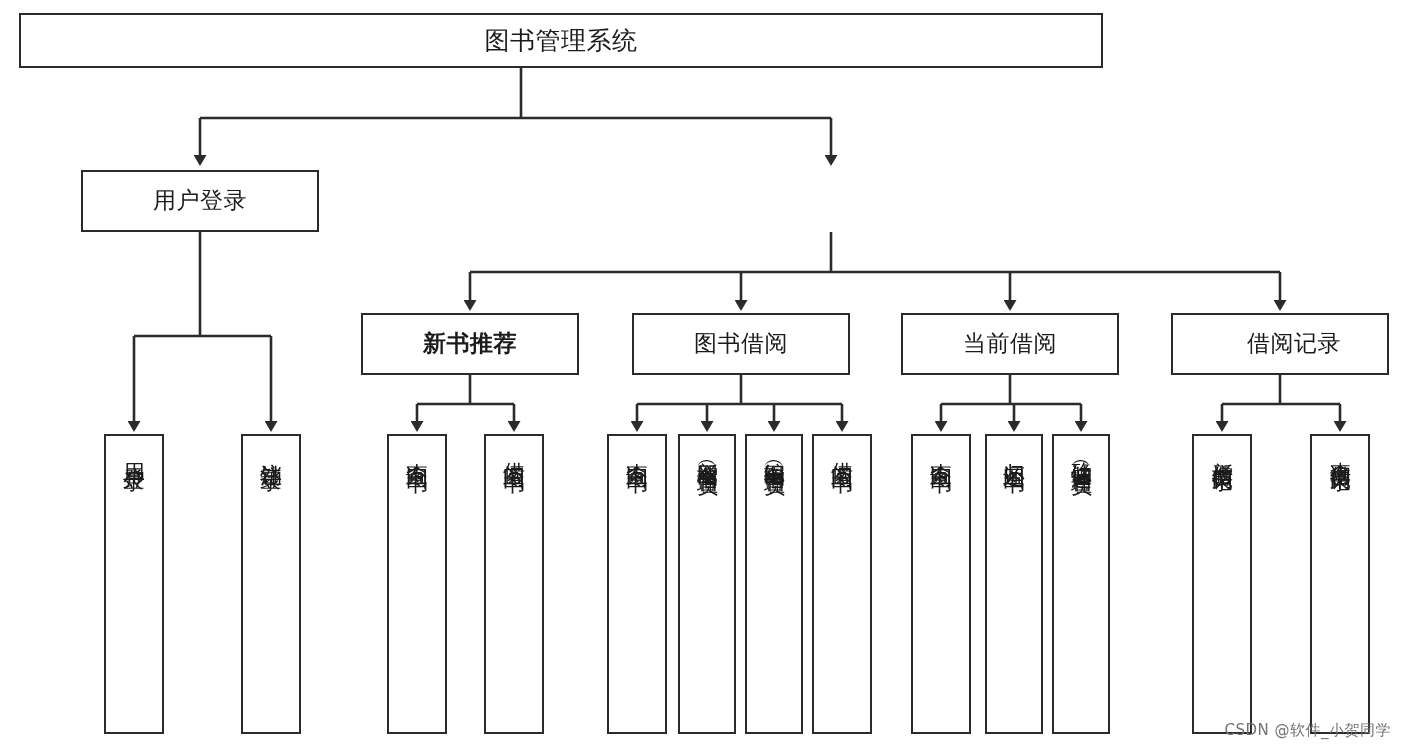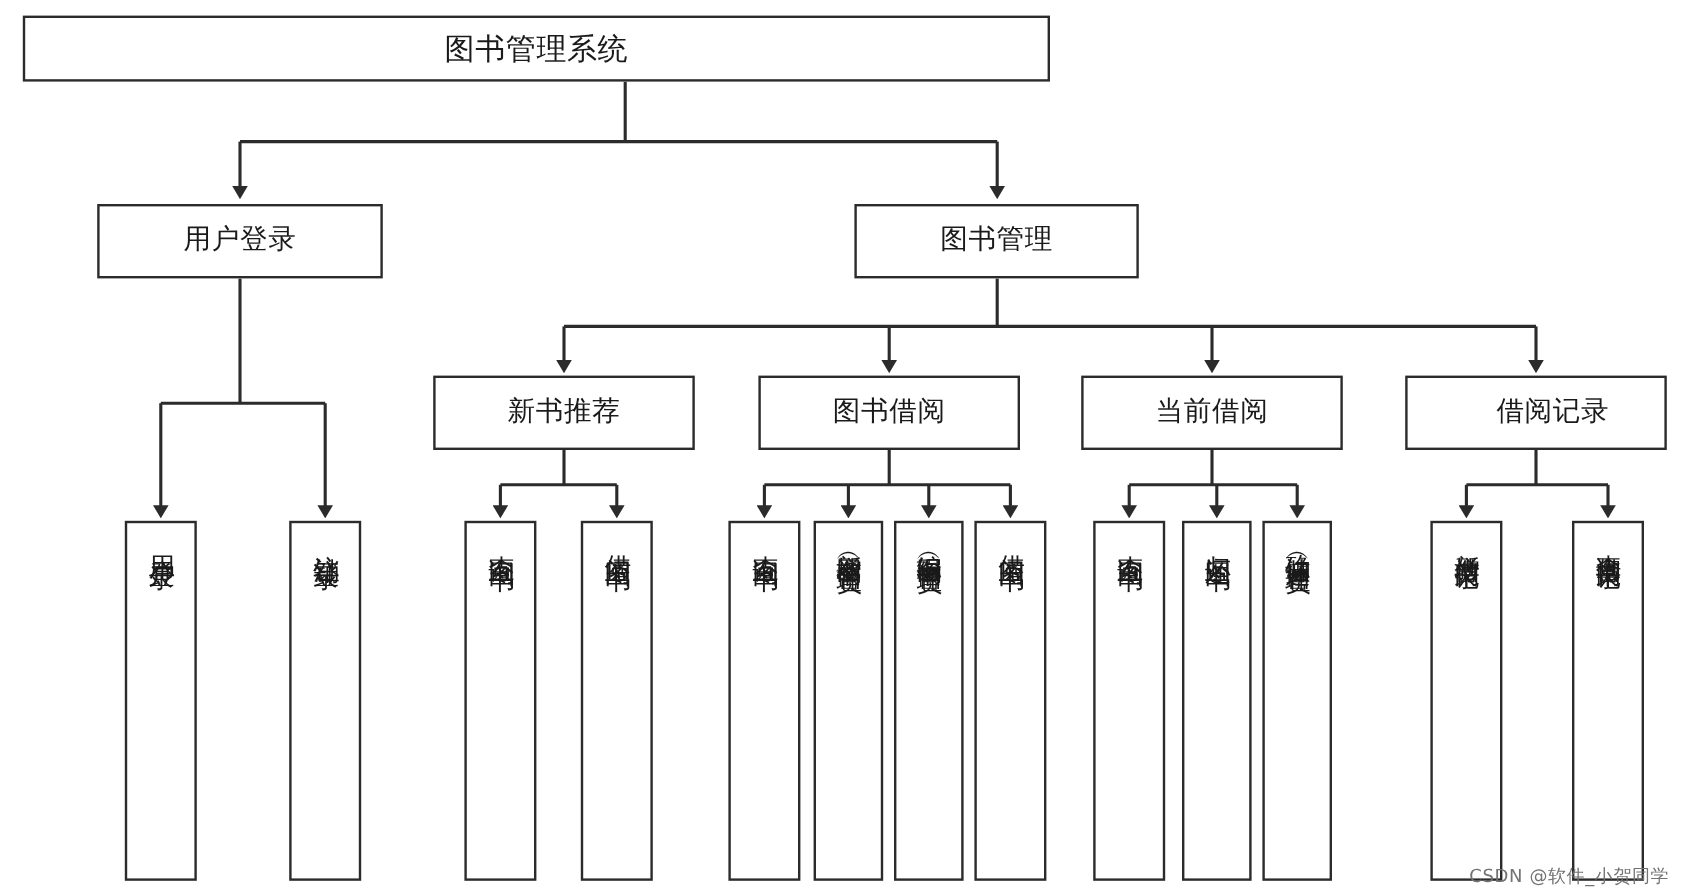--- a/index.html
+++ b/index.html
@@ -120,32 +120,29 @@
       <path d="M1014,404 L1014,422" marker-end="url(#arrow)"></path>
       <path d="M1081,404 L1081,422" marker-end="url(#arrow)"></path>
 
       <path d="M1280,375 L1280,404"></path>
       <path d="M1222,404 L1340,404"></path>
       <path d="M1222,404 L1222,422" marker-end="url(#arrow)"></path>
       <path d="M1340,404 L1340,422" marker-end="url(#arrow)"></path>
     </g>
   </svg>
 
-  <div class="node horiz root" style="left: 19px; top: 13px; width: 856px; height: 55px;">
+  <div class="node horiz root" style="left: 19px; top: 13px; width: 1084px; height: 55px;">
     <span class="label">图书管理系统</span>
   </div>
 
   <div class="node horiz" style="left: 81px; top: 170px; width: 238px; height: 62px;">
     <span class="label">用户登录</span>
   </div>
-  <div class="node horiz" style="left: 712px; top: 170px; width: 237px; height: 62px;">
-    <span class="label">图书管理</span>
-  </div>
 
-  <div class="node horiz" style="left: 361px; top: 313px; width: 218px; height: 62px;">
+  <div class="node horiz" style="left: 361px; top: 313px; width: 218px; height: 62px; font-weight: bold;">
     <span class="label">新书推荐</span>
   </div>
   <div class="node horiz" style="left: 901px; top: 313px; width: 218px; height: 62px;">
     <span class="label">当前借阅</span>
   </div>
   <div class="node horiz" style="left: 632px; top: 313px; width: 218px; height: 62px;">
     <span class="label">图书借阅</span>
   </div>
   <div class="node horiz" style="left: 1171px; top: 313px; width: 218px; height: 62px; padding-left: 28px;">
     <span class="label">借阅记录</span>

